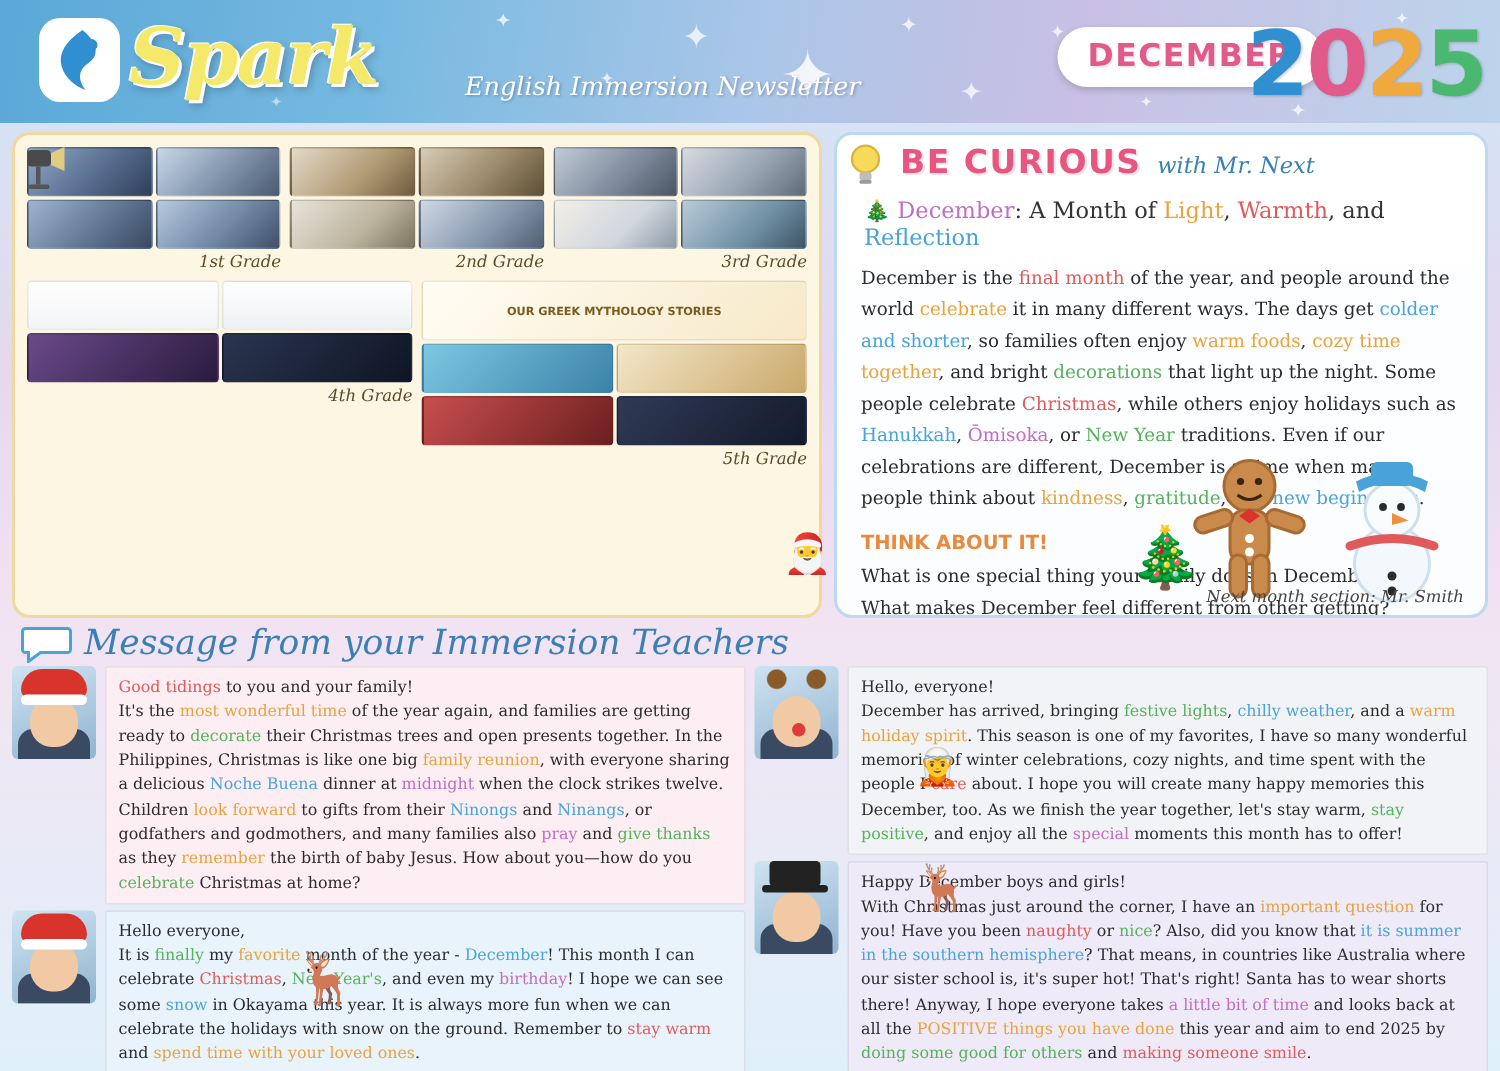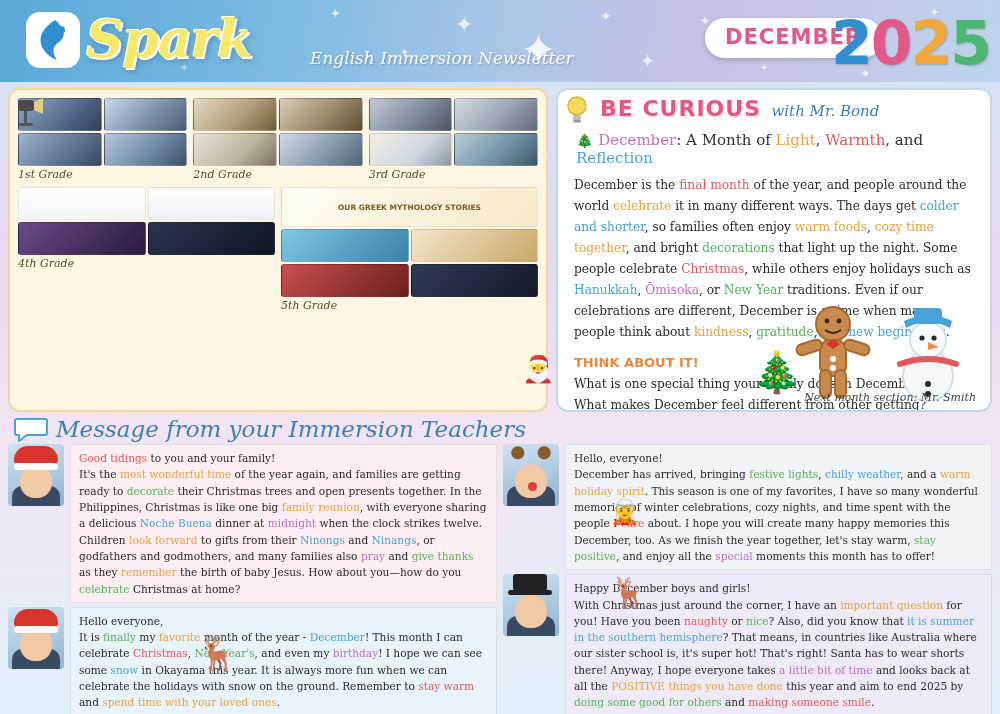--- a/index.html
+++ b/index.html
@@ -76,21 +76,21 @@
   .grade-row { display:flex; gap:6px; margin-top:2px; }
   .grade-block { flex:1; }
   .thumbs { display:flex; flex-wrap:wrap; gap:2px; }
   .thumb {
     width:calc(50% - 1px); height:33px; border-radius:3px;
     background-size:cover; background-position:center;
     border:1px solid rgba(0,0,0,.08);
   }
   .thumb.wide { width:100%; height:40px; }
   .grade-label {
-    text-align:left; font-family:"DejaVu Serif", serif; font-style:italic;
+    text-align:right; font-family:"DejaVu Serif", serif; font-style:italic;
     font-size:11px; color:#5a4b2a; margin-top:2px;
   }
   .grade-block.b2 .thumbs .thumb { height:33px; }
 
   
   .p1  { background:linear-gradient(135deg,#8fa8c8,#52688a 60%,#2f3f57); }
   .p2  { background:linear-gradient(135deg,#c9d8e8,#7f93ab 55%,#4a5b72); }
   .p3  { background:linear-gradient(135deg,#9fb4cf,#5d7390 60%,#39495f); }
   .p4  { background:linear-gradient(135deg,#b7c9dd,#6c85a3 60%,#414f66); }
   .p5  { background:linear-gradient(135deg,#e4dac8,#b09a74 60%,#6e5c3e); }
@@ -327,21 +327,21 @@
   </section>
 
   <section class="curious">
     <svg class="bulb" viewBox="0 0 26 30">
       <circle cx="13" cy="12" r="9" fill="#f7d95c" stroke="#d8b43a" stroke-width="1.5"></circle>
       <rect x="9" y="21" width="8" height="5" rx="1.5" fill="#bdbdbd"></rect>
       <rect x="9" y="26" width="8" height="2.5" rx="1" fill="#9a9a9a"></rect>
     </svg>
 
     <span class="cur-title">BE CURIOUS</span>
-    <span class="cur-title-sub">with Mr. Bond</span>
+    <span class="cur-title-sub">with Mr. Next</span>
 
     <div class="cur-head">
       <span style="font-size:14px;">🎄</span>
       <span class="c-dec">December</span><span>: A Month of </span><span class="c-light">Light</span><span>, </span><span class="c-warm">Warmth</span><span>, and </span><span class="c-refl">Reflection</span>
     </div>
 
     <p class="cur-body" id="cur-paragraph"><span class="k">December is the </span><span class="r">final month</span><span class="k"> of the year, and people around the world </span><span class="o">celebrate</span><span class="k"> it in many different ways. The days get </span><span class="b">colder and shorter</span><span class="k">, so families often enjoy </span><span class="o">warm foods</span><span class="k">, </span><span class="o">cozy time together</span><span class="k">, and bright </span><span class="g">decorations</span><span class="k"> that light up the night. Some people celebrate </span><span class="r">Christmas</span><span class="k">, while others enjoy holidays such as </span><span class="b">Hanukkah</span><span class="k">, </span><span class="p">Ōmisoka</span><span class="k">, or </span><span class="g">New Year</span><span class="k"> traditions. Even if our celebrations are different, December is a time when many people think about </span><span class="o">kindness</span><span class="k">, </span><span class="g">gratitude</span><span class="k">, and </span><span class="b">new beginnings</span><span class="k">.</span></p>
 
     <div class="think">THINK ABOUT IT!</div>
     <div id="cur-questions">

